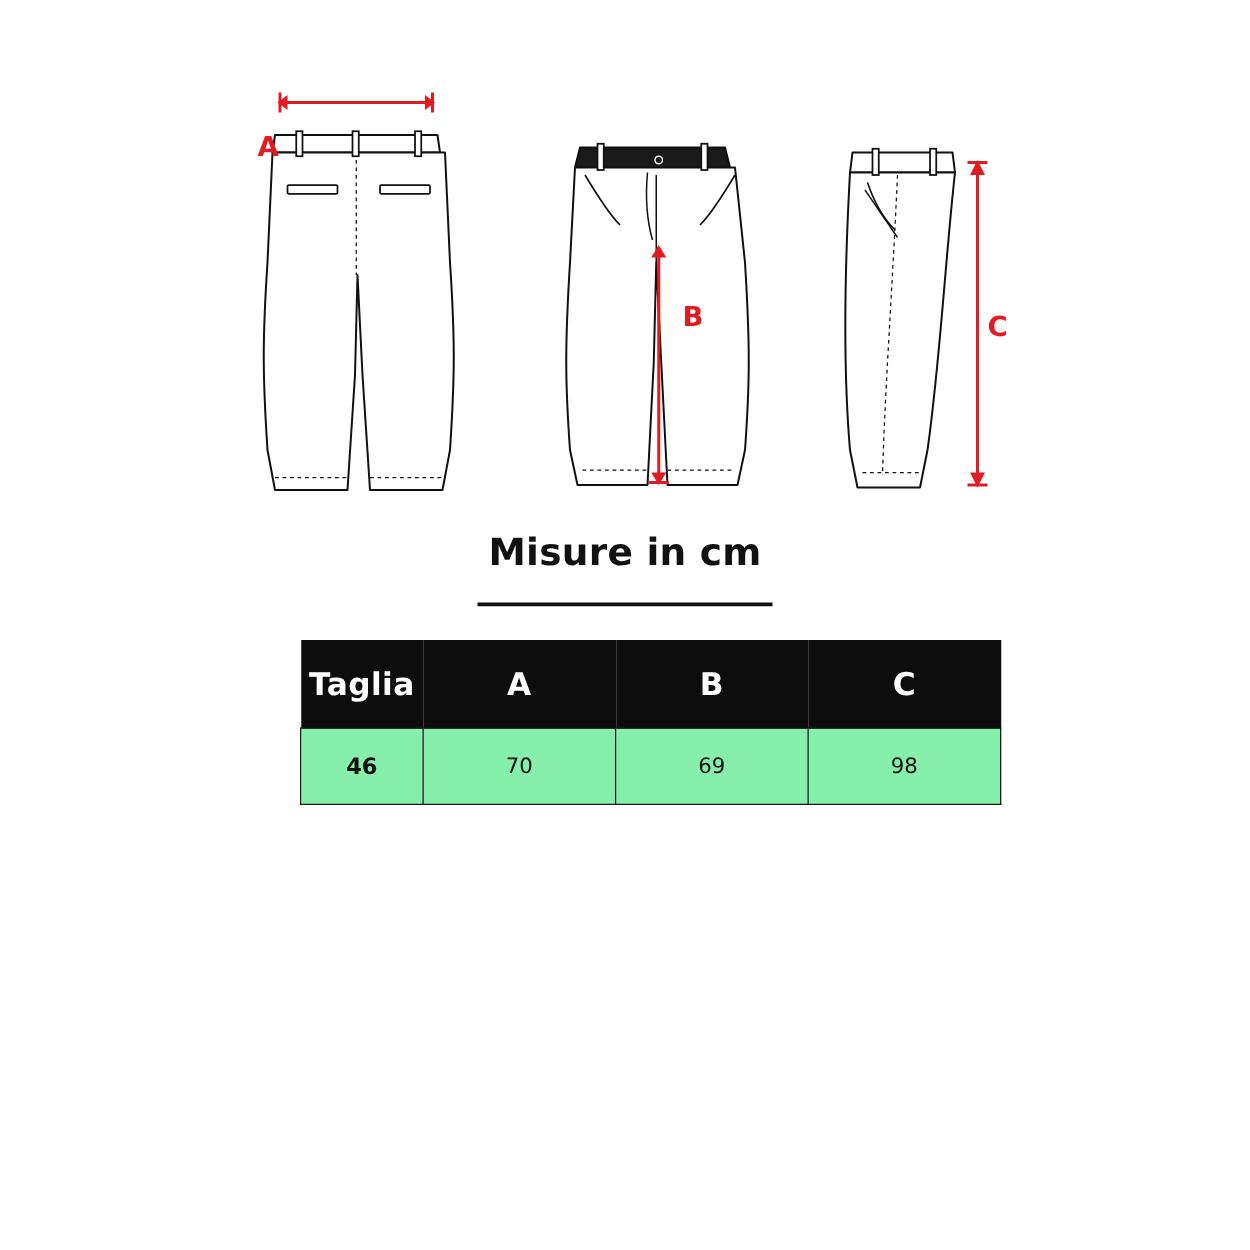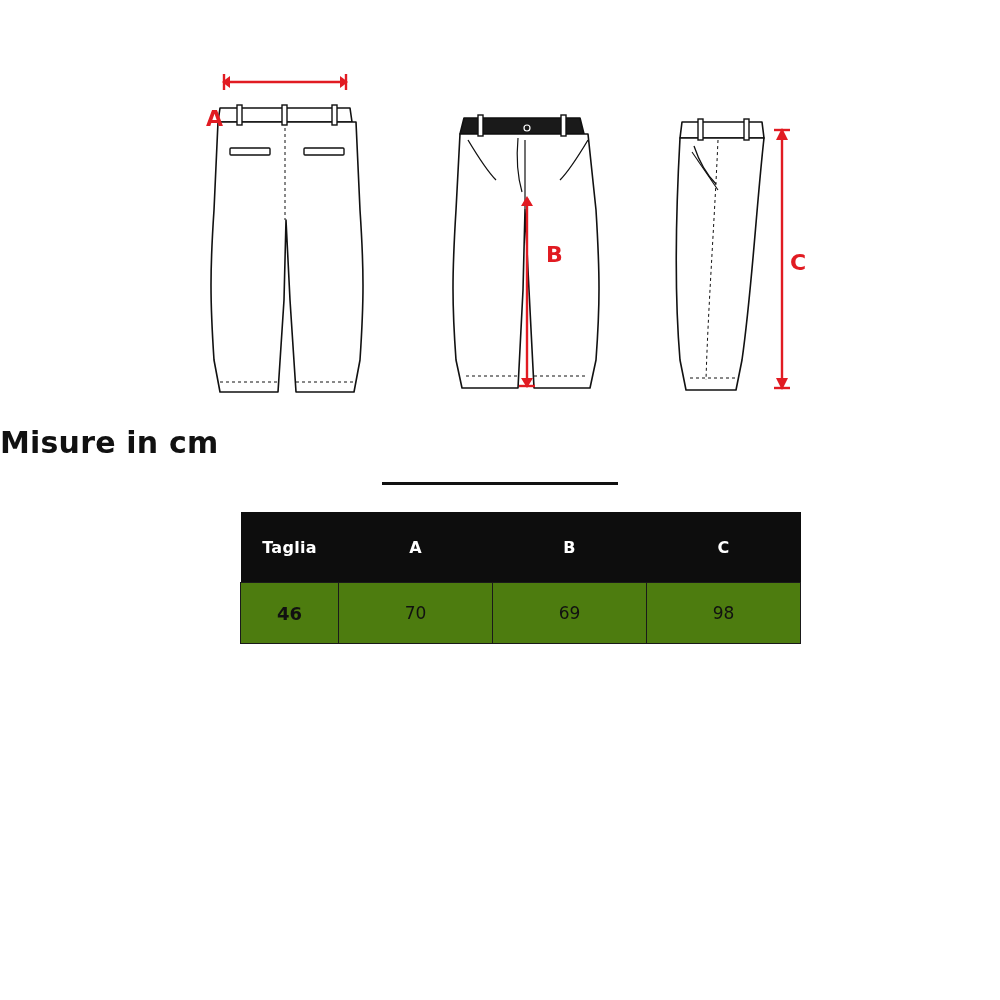--- a/index.html
+++ b/index.html
@@ -48,21 +48,21 @@
   .label-a { left: 206px; top: 46px; }
   .label-b { left: 546px; top: 182px; }
   .label-c { left: 790px; top: 190px; }
 
   
   .title-block {
     position: absolute;
     left: 0;
     top: 425px;
     width: 1000px;
-    text-align: left;
+    text-align: center;
   }
   .title-text {
     font-size: 30px;
     font-weight: bold;
     color: #111111;
     letter-spacing: .2px;
     font-family: "DejaVu Sans", "Liberation Sans", sans-serif;
   }
   .title-rule {
     width: 236px;
@@ -79,36 +79,36 @@
     width: 560px;
   }
   table.size-table {
     border-collapse: collapse;
     width: 560px;
     table-layout: fixed;
   }
   table.size-table thead th {
     background: #0d0d0d;
     color: #ffffff;
-    font-size: 16px;
+    font-size: 25px;
     font-weight: bold;
     height: 68px;
     text-align: center;
     vertical-align: middle;
     border: none;
     letter-spacing: .3px;
   }
   table.size-table tbody td {
     height: 58px;
     text-align: center;
     vertical-align: middle;
     font-size: 17px;
     color: #111111;
     border: 1px solid #1a1a1a;
-    background: #4d7c0f;
+    background: #86efac;
   }
   table.size-table tbody td.size-col {
     font-weight: bold;
     font-size: 18px;
   }
   table.size-table col.c-size { width: 98px; }
   table.size-table col.c-a    { width: 154px; }
   table.size-table col.c-b    { width: 154px; }
   table.size-table col.c-c    { width: 154px; }
 </style>

